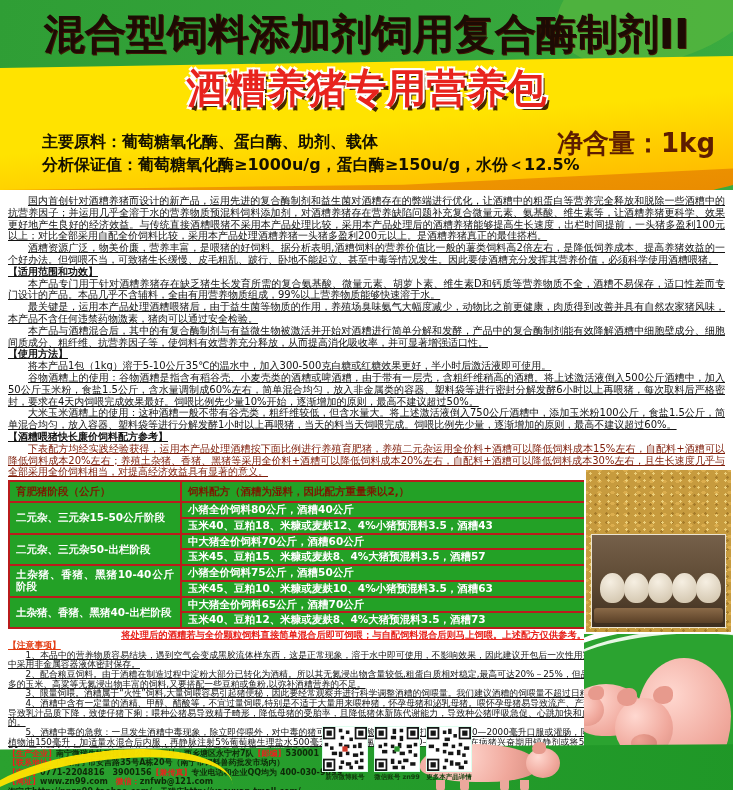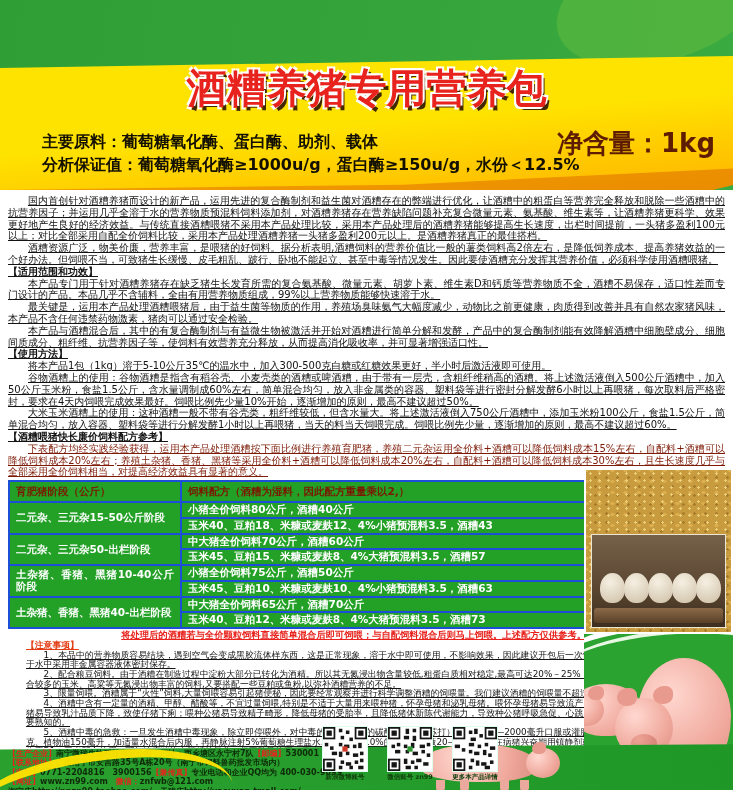--- a/index.html
+++ b/index.html
@@ -27,27 +27,27 @@
   .net{position:absolute;right:18px;top:70px;font-size:26px;font-weight:bold;color:#5e1d00;}
   
   .doc{position:absolute;left:0;top:190px;width:733px;height:558px;background:#fff;
        padding:5px 8px;box-sizing:border-box;font-size:10px;line-height:1.18;color:#131313;
        text-align:justify;overflow:hidden;z-index:1;}
   .doc p{margin:0;text-indent:2em;text-decoration:underline;}
   .doc .h{font-weight:bold;text-indent:0;}
   .doc .h.red{color:#e33a10;}
   .recipe-intro{color:#7e1c08;}
   table.recipe{border-collapse:collapse;width:578px;margin:2px 0 1px 0;table-layout:fixed;}
-  table.recipe td{border:2px solid #1d4ed8;background:#23a126;color:#fff;font-weight:bold;
+  table.recipe td{border:2px solid #b91c1c;background:#23a126;color:#fff;font-weight:bold;
        font-size:10.5px;line-height:1.12;padding:1px 6px;vertical-align:middle;}
   table.recipe td.stage{width:158px;}
   table.recipe tr.head td{color:#7c1800;height:17px;}
   .note-red{width:578px;color:#e8231d;font-weight:bold;text-align:right;text-indent:0 !important;
        font-size:9.3px;margin:1px 0;}
-  .notice{font-size:8.8px;line-height:1.1;margin-left:18px;}
+  .notice{font-size:8.8px;line-height:1.1;}
   .lbl{color:#e8231d;font-weight:bold;}
   
   .photo{position:absolute;right:0;top:468px;width:149px;height:166px;z-index:2;
        box-sizing:border-box;border:2px solid #fff;background-color:#c79b3e;
        background-image:radial-gradient(#eccf7a 1.5px,transparent 1.6px),
                         radial-gradient(#a57b2a 1.5px,transparent 1.6px),
                         radial-gradient(#dcae4e 2px,transparent 2.1px);
        background-size:9px 7px,11px 9px,13px 11px;background-position:0 0,4px 3px,7px 6px;}
   .trough{position:absolute;left:5px;right:5px;bottom:4px;height:92px;border:1px solid #ece4d2;
        background:linear-gradient(180deg,#75604a 0%,#5c4832 55%,#3d2e1f 100%);}
@@ -71,32 +71,33 @@
   .pig .leg{background:#eba89c;border-radius:0 0 40% 40%;}
   .band-swoosh{position:absolute;left:-36px;top:752px;width:270px;height:92px;border-radius:50%;
        border-top:9px solid #ffe400;transform:rotate(-8deg);z-index:3;opacity:.95;}
   
   .footer-band{position:absolute;left:0;top:744px;width:733px;height:46px;z-index:2;
        background:linear-gradient(92deg,#2aa12f,#1f9727);
        clip-path:polygon(0 12%,100% 0,100% 100%,0 100%);padding-left:32px;}
   .band-info{position:absolute;left:8px;top:5px;width:312px;font-size:8px;line-height:9.4px;
        color:#0e2a08;font-weight:bold;white-space:nowrap;}
   .band-info .lbl{font-size:8px;}
-  .qr-group{position:absolute;left:322px;top:726px;z-index:4;display:flex;gap:19px;}
+  .qr-group{position:absolute;left:322px;top:726px;z-index:4;display:flex;gap:6px;}
   .qr-box{width:46px;text-align:center;}
   .qr{width:46px;height:46px;background:#fff;border:1px solid #dfe;box-sizing:border-box;}
   .qr-label{font-size:6.5px;line-height:7px;color:#12400e;font-weight:bold;margin-top:2px;}
 </style>
 </head>
 <body>
 
 <div class="banner">
   <div class="leaf1"></div>
   <div class="leaf2"></div>
   <div class="ribbon"></div>
+  <div class="title">混合型饲料添加剂饲用复合酶制剂II</div>
   <div class="yellow-band">
     <div class="subtitle">酒糟养猪专用营养包</div>
     <div class="ing">
       <div>主要原料：葡萄糖氧化酶、蛋白酶、助剂、载体</div>
       <div>分析保证值：葡萄糖氧化酶≥1000u/g，蛋白酶≥150u/g，水份＜12.5%</div>
     </div>
     <div class="net"><span>净含量：</span><span>1kg</span></div>
   </div>
 </div>
 

